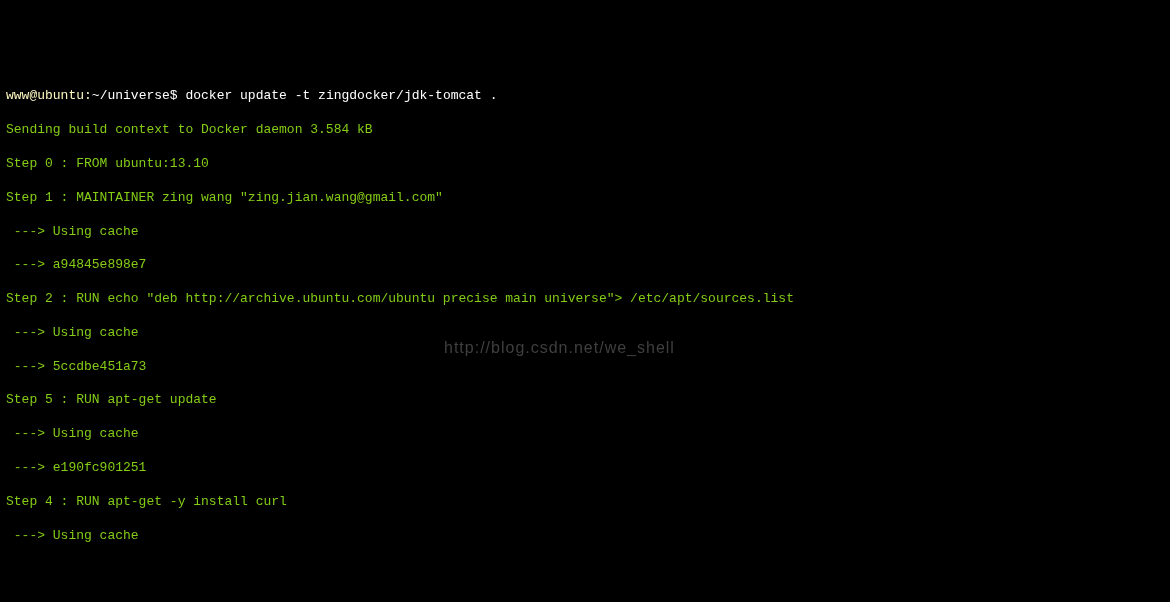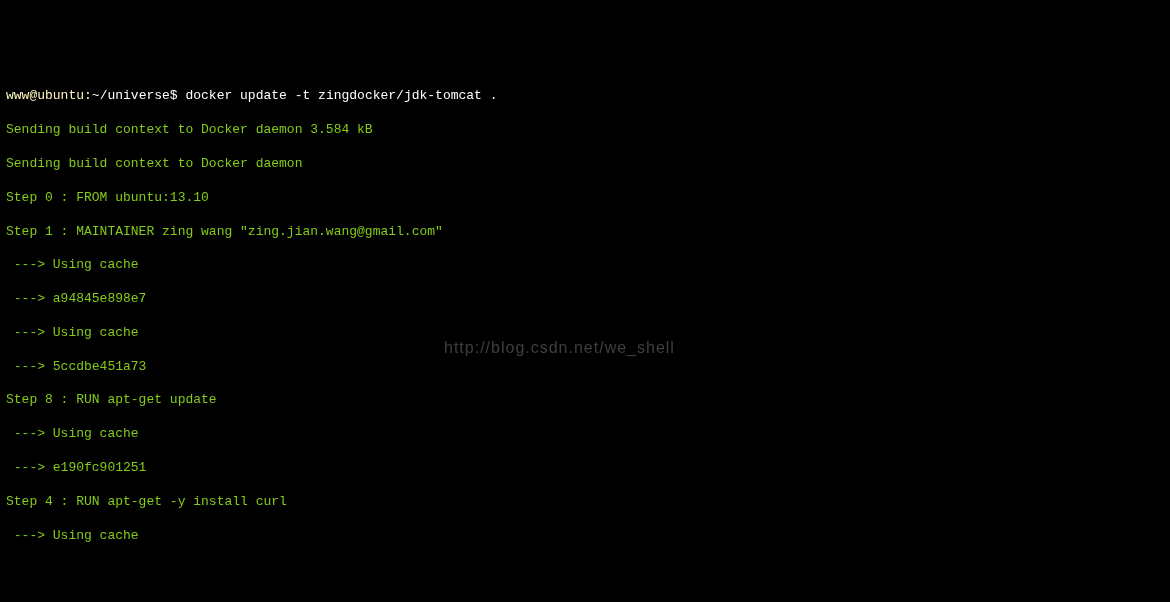--- a/index.html
+++ b/index.html
@@ -51,28 +51,28 @@
     }
   </style>
 </head>
 <body>
 
 
 
 <div>
 <span class="line"><span class="prompt-user">www@ubuntu</span><span class="prompt-user">:</span><span class="prompt-path">~/universe</span><span class="prompt-dollar">$ </span><span class="cmd">docker update -t zingdocker/jdk-tomcat .</span></span>
 <span class="line output">Sending build context to Docker daemon 3.584 kB</span>
-<span class="line output">Sending build context to Docker daemon</span>
 <span class="line output">Step 0 : FROM ubuntu:13.10</span>
 <span class="line output">Step 1 : MAINTAINER zing wang "zing.jian.wang@gmail.com"</span>
 <span class="line output"> ---&gt; Using cache</span>
 <span class="line output"> ---&gt; a94845e898e7</span>
+<span class="line output">Step 2 : RUN echo "deb http://archive.ubuntu.com/ubuntu precise main universe"&gt; /etc/apt/sources.list</span>
 <span class="line output"> ---&gt; Using cache</span>
 <span class="line output"> ---&gt; 5ccdbe451a73</span>
-<span class="line output">Step 8 : RUN apt-get update</span>
+<span class="line output">Step 5 : RUN apt-get update</span>
 <span class="line output"> ---&gt; Using cache</span>
 <span class="line output"> ---&gt; e190fc901251</span>
 <span class="line output">Step 4 : RUN apt-get -y install curl</span>
 <span class="line output"> ---&gt; Using cache</span>
 
 
 
 
 
 

